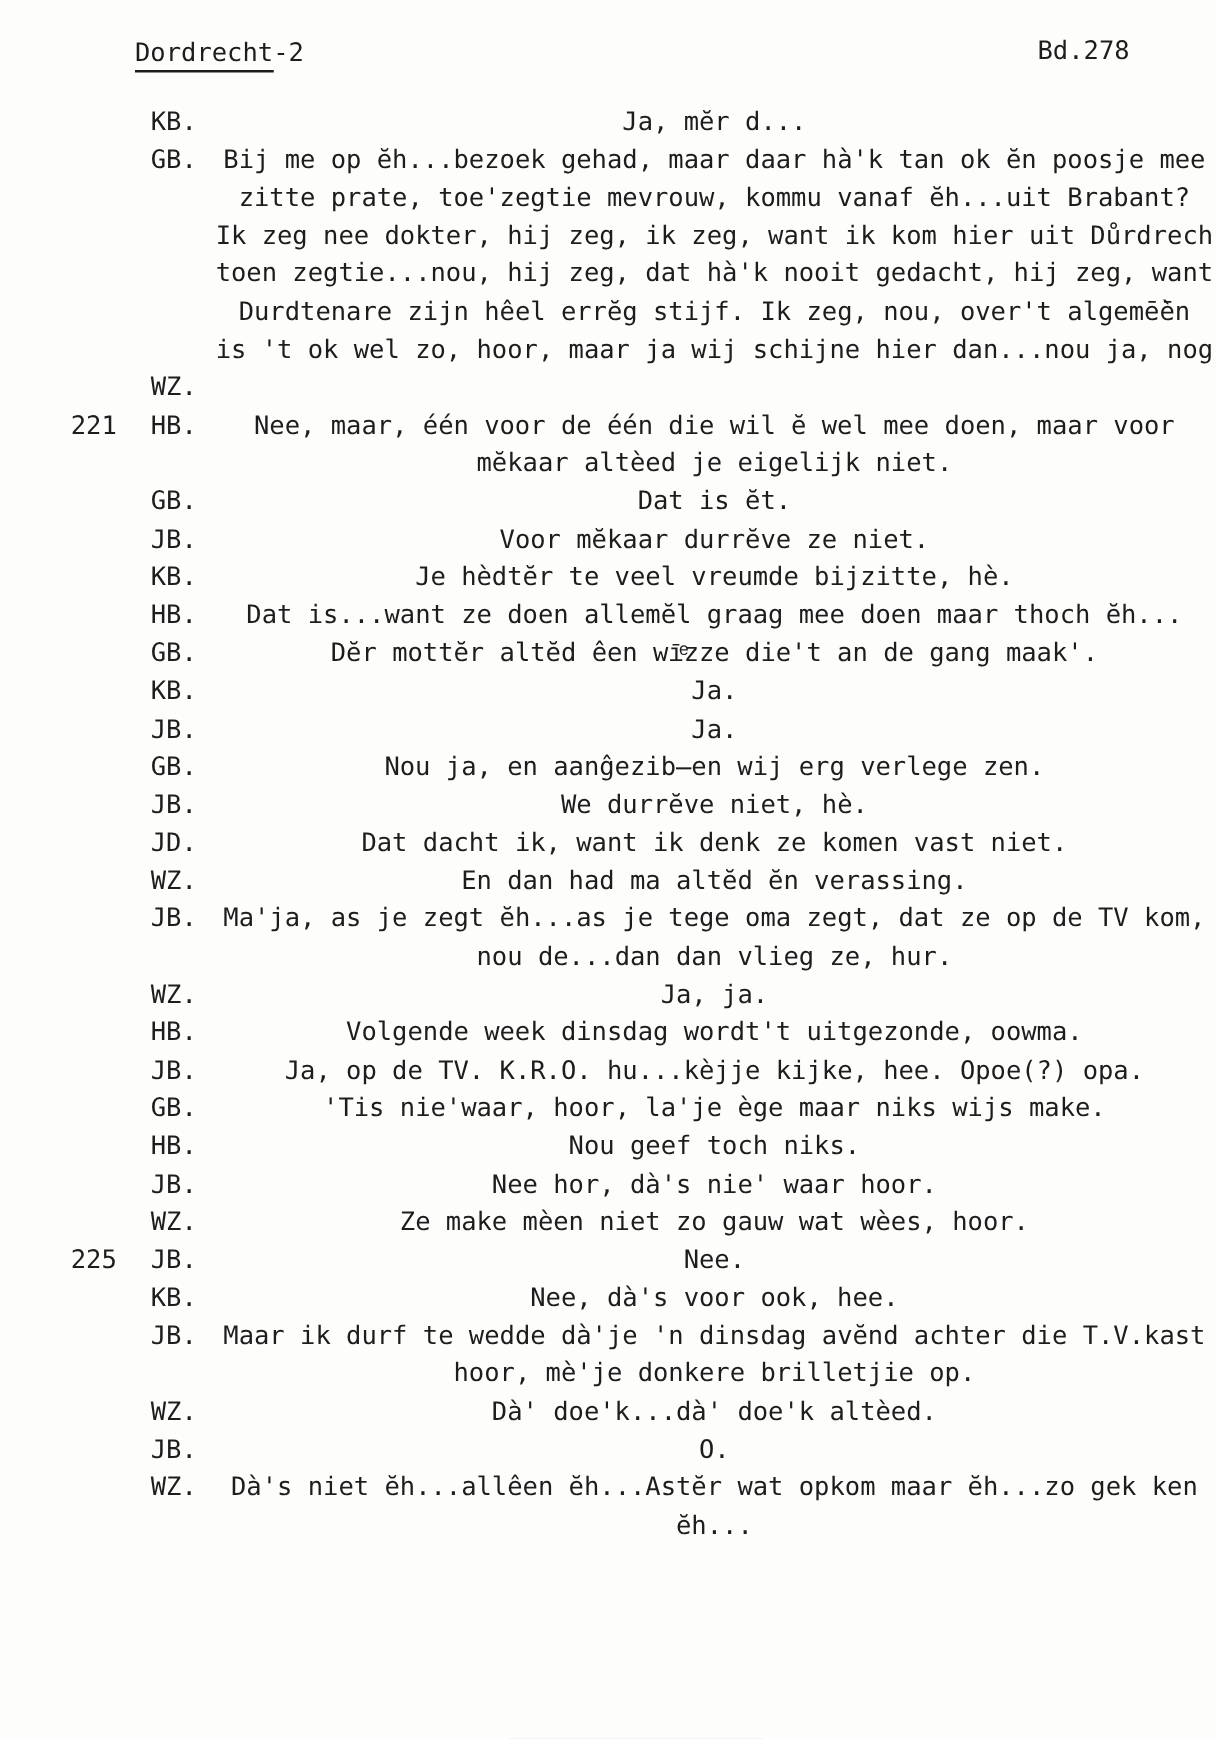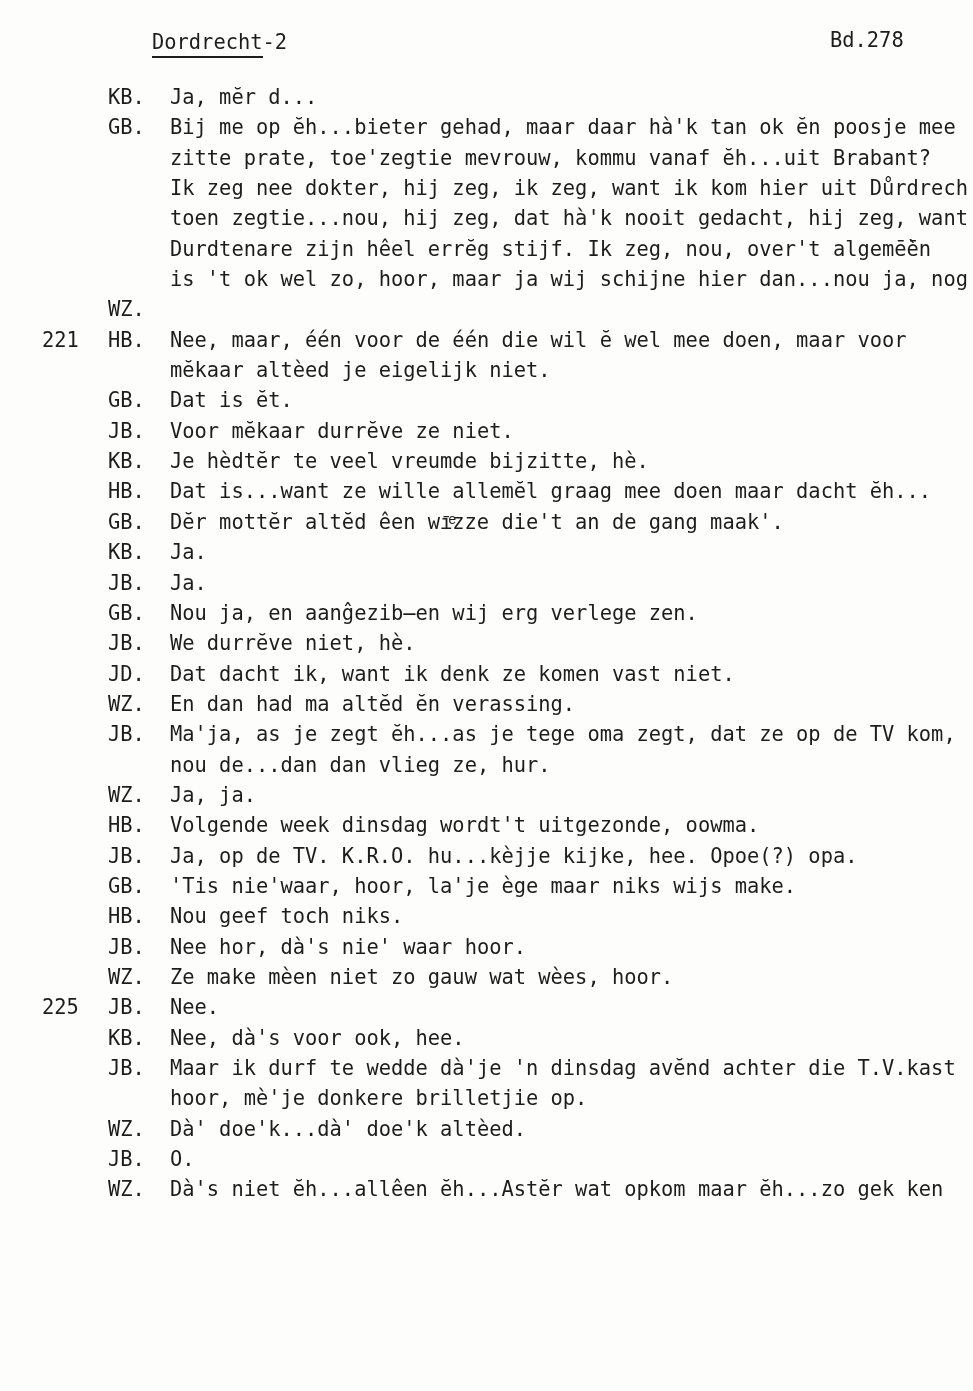--- a/index.html
+++ b/index.html
@@ -24,33 +24,33 @@
   }
   .doc-title {
     position: absolute;
     left: 108px;
     top: 0;
     white-space: pre;
   }
   .doc-title .underlined {
     border-bottom: 2px solid #1d1d1d;
     padding-bottom: 2px;
-    margin-left: 44px;
   }
   .page-ref {
     position: absolute;
     left: 830px;
     top: -2px;
     white-space: pre;
   }
   .dialogue {
     position: absolute;
     top: 82px;
     left: 0;
     width: 100%;
+    text-align: center;
   }
   .entry {
     display: grid;
     grid-template-columns: 108px 62px 1fr;
     align-items: start;
   }
   .linenum {
     padding-left: 42px;
     line-height: 30.35px;
     white-space: pre;
@@ -81,21 +81,21 @@
       <span class="speaker">KB.</span>
       <div class="lines">
           <div class="line">Ja, mĕr d...</div>
         </div>
     </div>
 
     <div class="entry">
       <span class="linenum"></span>
       <span class="speaker">GB.</span>
       <div class="lines">
-          <div class="line">Bij me op ĕh...bieter gehad, maar daar hà'k tan ok ĕn poosje mee</div>
+          <div class="line">Bij me op ĕh...bezoek gehad, maar daar hà'k tan ok ĕn poosje mee</div>
           <div class="line">zitte prate, toe'zegtie mevrouw, kommu vanaf ĕh...uit Brabant?</div>
           <div class="line">Ik zeg nee dokter, hij zeg, ik zeg, want ik kom hier uit Důrdrech</div>
           <div class="line">toen zegtie...nou, hij zeg, dat hà'k nooit gedacht, hij zeg, want</div>
           <div class="line">Durdtenare zijn hêel errĕg stijf. Ik zeg, nou, over't algemḕēn</div>
           <div class="line">is 't ok wel zo, hoor, maar ja wij schijne hier dan...nou ja, nog</div>
         </div>
     </div>
 
     <div class="entry">
       <span class="linenum"></span>
@@ -132,21 +132,21 @@
       <span class="speaker">KB.</span>
       <div class="lines">
           <div class="line">Je hèdtĕr te veel vreumde bijzitte, hè.</div>
         </div>
     </div>
 
     <div class="entry">
       <span class="linenum"></span>
       <span class="speaker">HB.</span>
       <div class="lines">
-          <div class="line">Dat is...want ze wille allemĕl graag mee doen maar dacht ĕh...</div>
+          <div class="line">Dat is...want ze doen allemĕl graag mee doen maar thoch ĕh...</div>
         </div>
     </div>
 
     <div class="entry">
       <span class="linenum"></span>
       <span class="speaker">GB.</span>
       <div class="lines">
           <div class="line">Dĕr mottĕr altĕd êen wīͤzze die't an de gang maak'.</div>
         </div>
     </div>
@@ -303,17 +303,18 @@
       <div class="lines">
           <div class="line">O.</div>
         </div>
     </div>
 
     <div class="entry">
       <span class="linenum"></span>
       <span class="speaker">WZ.</span>
       <div class="lines">
           <div class="line">Dà's niet ĕh...allêen ĕh...Astĕr wat opkom maar ĕh...zo gek ken</div>
+          <div class="line">ĕh...</div>
         </div>
     </div>
   </div>
 
 </div>
 
 </body></html>

